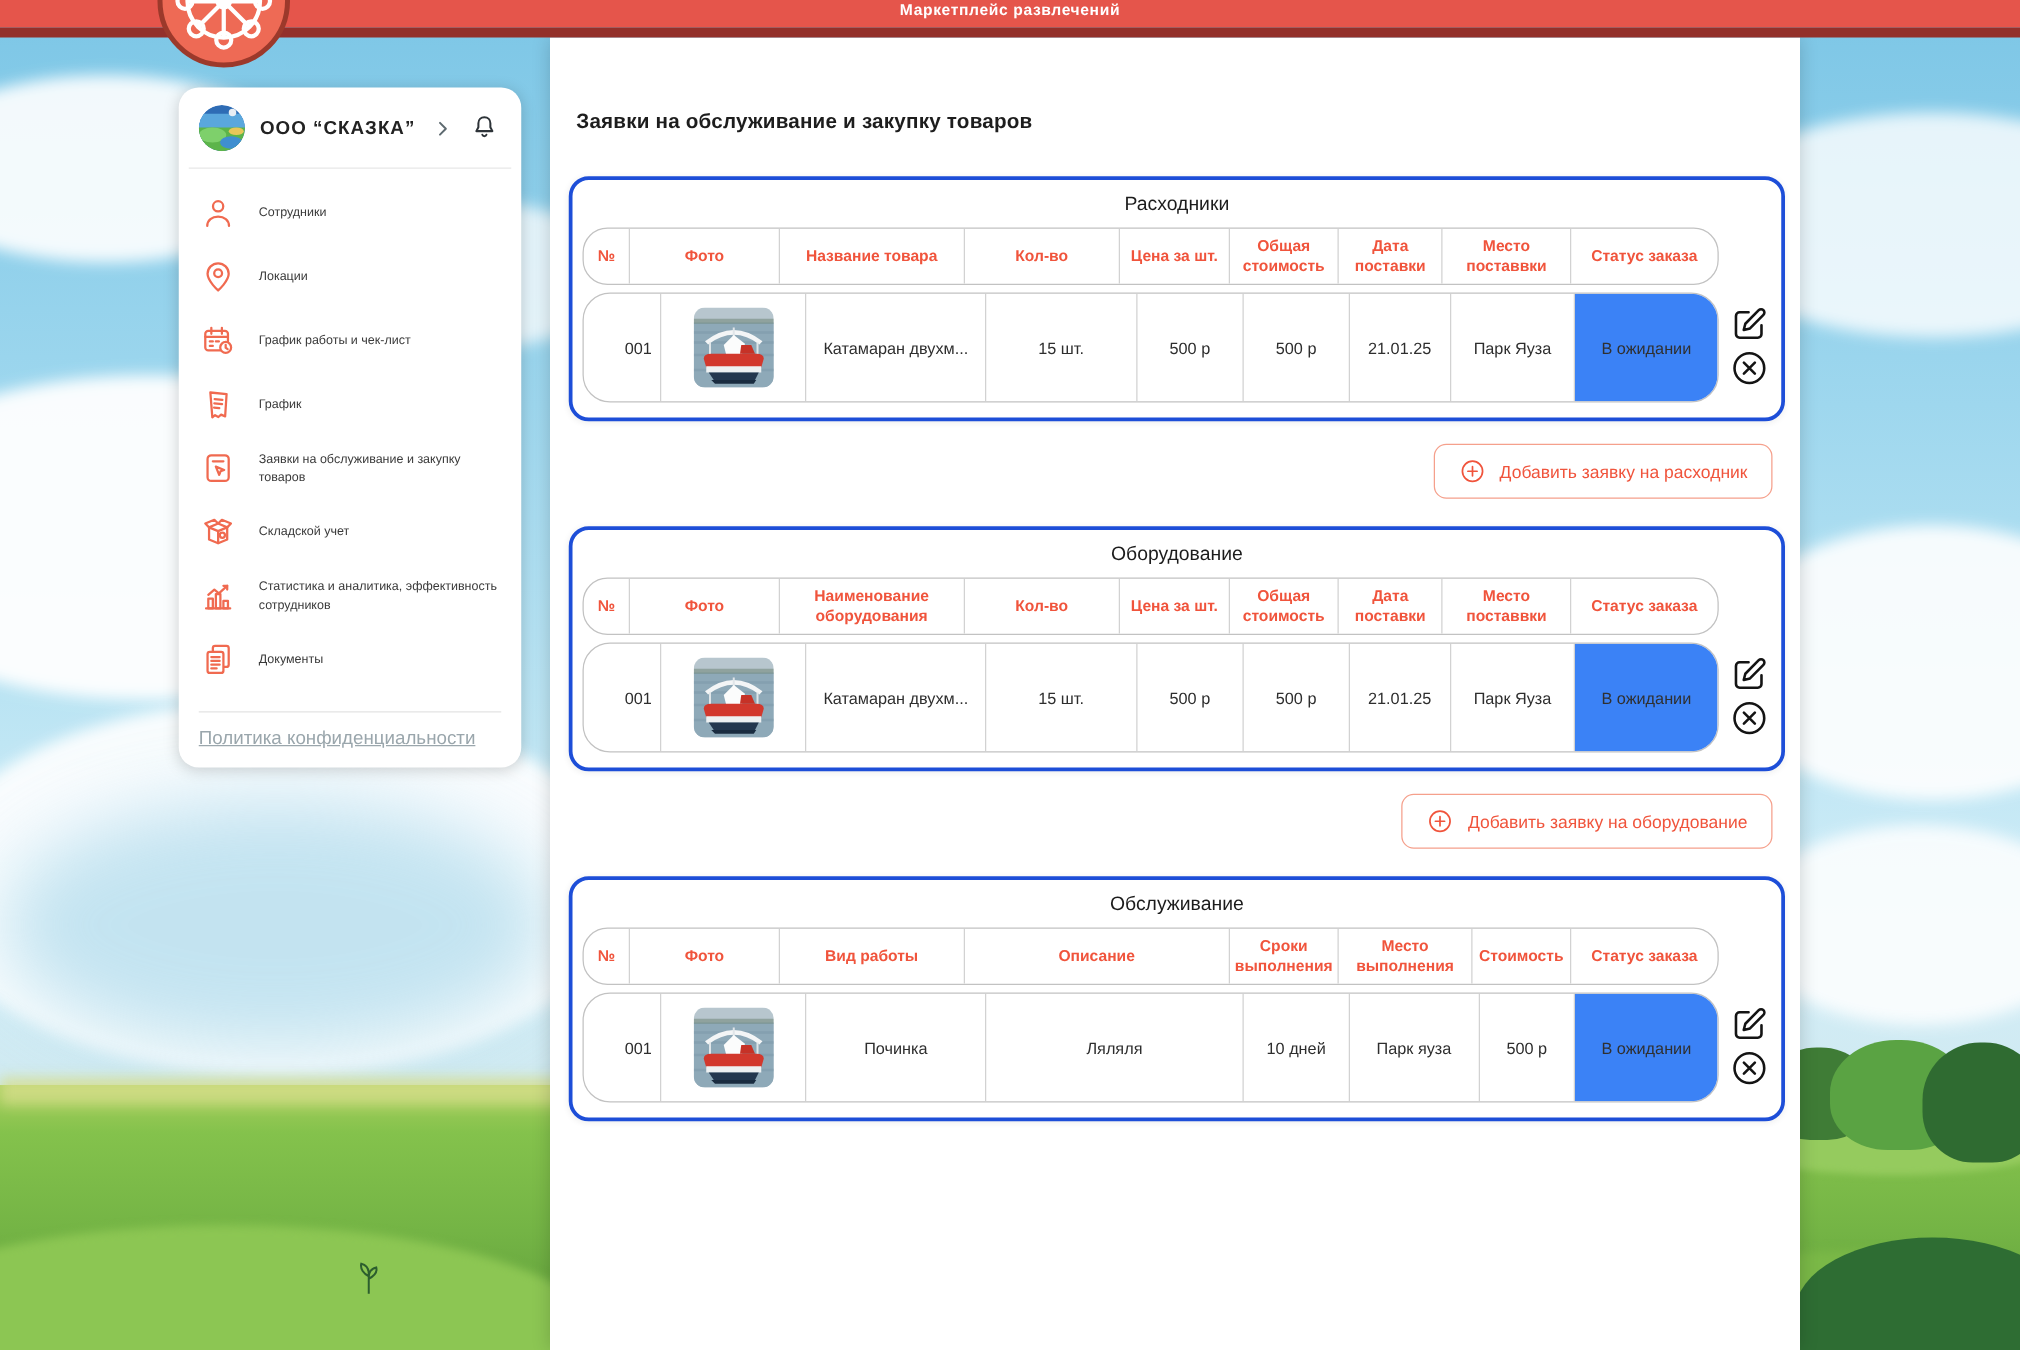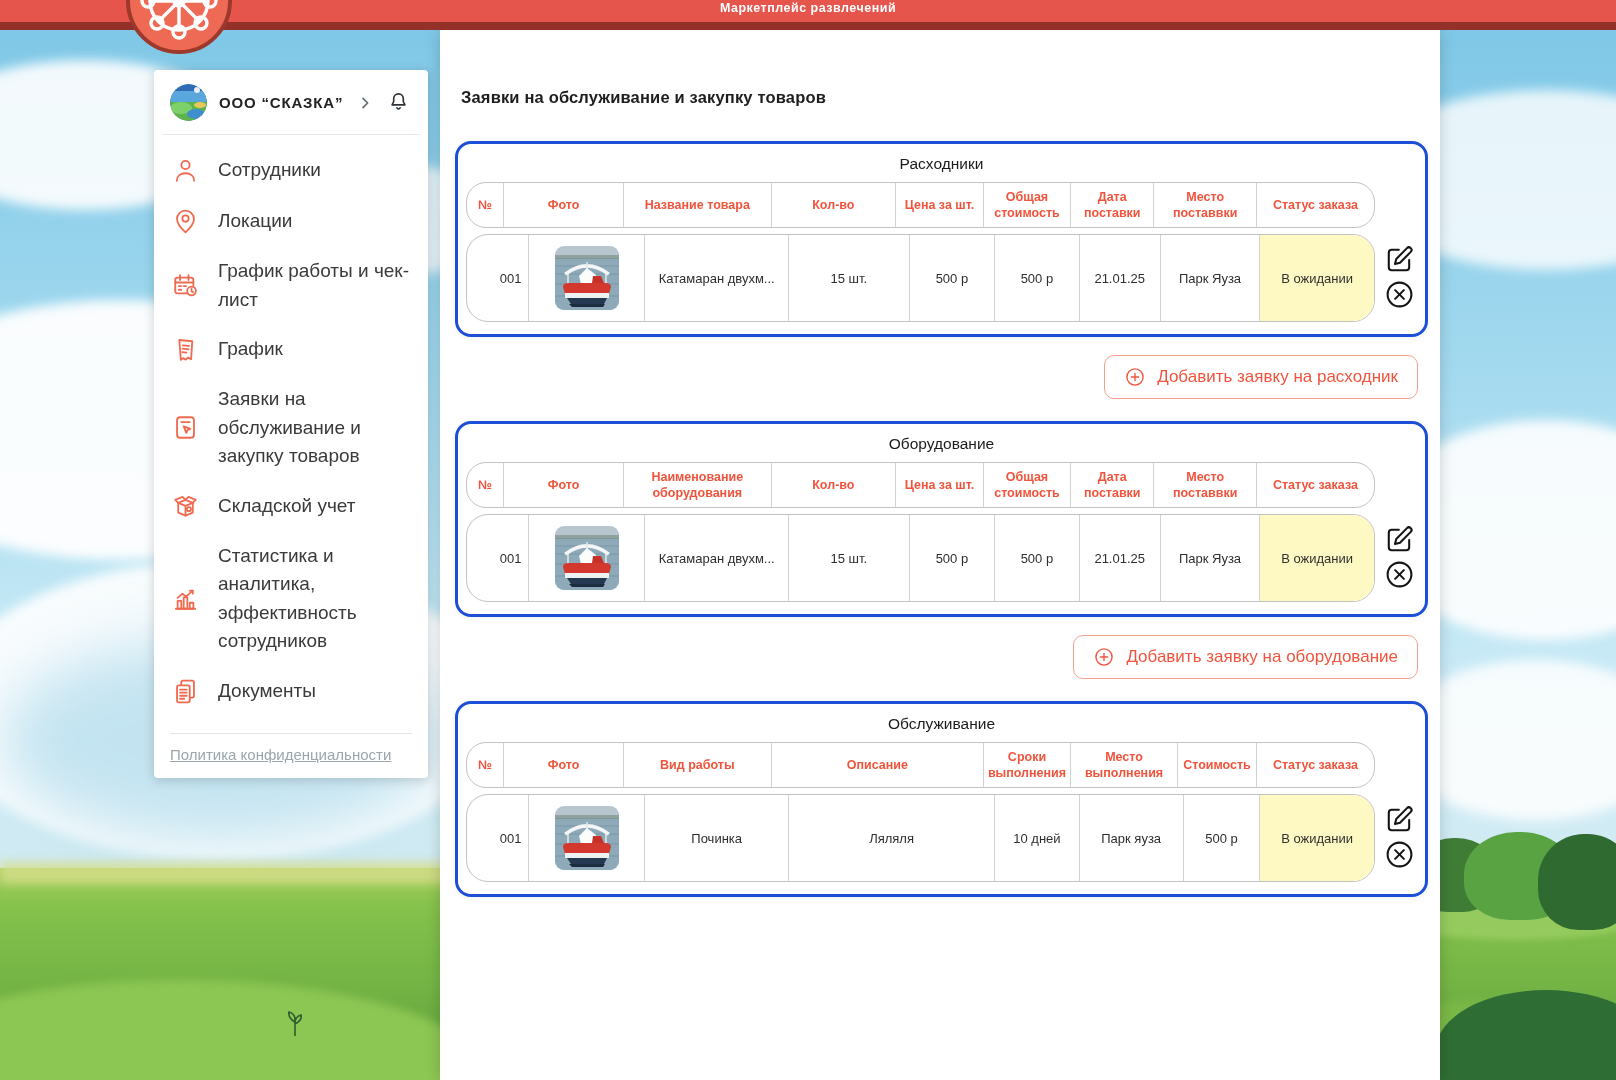--- a/index.html
+++ b/index.html
@@ -60,21 +60,21 @@
   .table-wrap { display:flex; align-items:flex-start; }
   .tbl { width:909px; flex:0 0 909px; }
   .thead, .trow { display:flex; width:100%; border:1px solid #c2c2c2; background:#fff; overflow:hidden; }
   .thead { height:46px; border-radius:20px; margin-bottom:6px; }
   .trow { height:88px; border-radius:22px;padding-left:26px; }
   .th, .td { display:flex; align-items:center; justify-content:center; text-align:center;
     border-right:1px solid #d2d2d2; padding:2px 6px; }
   .th:last-child, .td:last-child { border-right:none; }
   .th { color:#f0543c; font-size:12.5px; font-weight:700; line-height:1.3; }
   .td { color:#2e2e2e; font-size:13px; }
-  .td.status-cell { background:#fef9c3; color:#303030; }
+  .td.status-cell { background:#3b82f6; color:#303030; }
   .td.photo-cell svg { width:64px; height:64px; border-radius:9px; display:block; }
 
   
   .t9 .thead > :nth-child(1), .t9 .trow > :nth-child(1) { width:4.1%; }
   .t9 .thead > :nth-child(2), .t9 .trow > :nth-child(2) { width:13.2%; }
   .t9 .thead > :nth-child(3), .t9 .trow > :nth-child(3) { width:16.3%; }
   .t9 .thead > :nth-child(4), .t9 .trow > :nth-child(4) { width:13.7%; }
   .t9 .thead > :nth-child(5), .t9 .trow > :nth-child(5) { width:9.7%; }
   .t9 .thead > :nth-child(6), .t9 .trow > :nth-child(6) { width:9.6%; }
   .t9 .thead > :nth-child(7), .t9 .trow > :nth-child(7) { width:9.2%; }
@@ -90,37 +90,37 @@
   .t8 .thead > :nth-child(7), .t8 .trow > :nth-child(7) { width:8.7%; }
   .t8 .thead > :nth-child(8), .t8 .trow > :nth-child(8) { width:12.9%; }
 
   .row-actions { margin-left:9px; margin-top:62px; display:flex; flex-direction:column; gap:4px; }
   .icon-btn { width:31px; height:31px; background:none; border:none; cursor:pointer; color:#141414; padding:0; }
   .icon-btn svg { width:31px; height:31px; }
 
   .add-row { display:flex; justify-content:flex-end; margin:18px 10px 22px 0; }
   .add-btn { display:flex; align-items:center; gap:11px; height:44px; padding:0 19px;
     background:#fff; border:1px solid #f5a violet08c; border:1px solid #f5a08c; border-radius:10px;
-    color:#f0543c; font-size:17px; font-family:"Liberation Sans",sans-serif; cursor:pointer; }
+    color:#f0543c; font-size:14px; font-family:"Liberation Sans",sans-serif; cursor:pointer; }
   .add-btn svg { width:22px; height:22px; }
 
   
   .sidebar { position:absolute; left:143px; top:70px; width:274px; background:#fff; z-index:20;
-    border-radius:4px; box-shadow:0 2px 12px rgba(0,0,0,.18); padding:0 0 14px 0;margin-left:11px; }
+    border-radius:16px; box-shadow:0 2px 12px rgba(0,0,0,.18); padding:0 0 14px 0; }
   .side-head { display:flex; align-items:center; gap:12px; padding:14px 18px 13px 16px; cursor:pointer; }
   .avatar { width:37px; height:37px; border-radius:50%; overflow:hidden; flex:0 0 37px; }
   .company { font-size:15px; font-weight:700; color:#222; letter-spacing:.055em; white-space:nowrap; }
   .chev { color:#5e6a70; display:flex; margin-left:2px; }
   .bell { margin-left:auto; color:#2d3338; background:none; border:none; cursor:pointer; display:flex; padding:0; }
   .side-div { height:1px; background:#e8e8e8; margin:0 8px 6px 8px; }
   .nav { padding:4px 14px 0 16px; }
   .nav-item { display:flex; align-items:center; gap:17px; padding:10px 0; cursor:pointer; }
   .nav-item .nicon { width:31px; height:31px; flex:0 0 31px; color:#f06a50; display:flex; align-items:center; justify-content:center; }
   .nav-item .nicon svg { width:29px; height:29px; }
-  .nav-label { font-size:19px; color:#3a3a3a; line-height:1.5; }
+  .nav-label { font-size:10px; color:#3a3a3a; line-height:1.5; }
   .side-foot { margin:16px 16px 0 16px; border-top:1px solid #e4e4e4; padding-top:12px; }
   .privacy { font-size:15px; color:#9aa6ac; text-decoration:underline; cursor:pointer; }
 </style>
 </head>
 <body>
 
 <div>
   <div class="cloud c1"></div>
   <div class="cloud c2"></div>
   <div class="cloud c3"></div>

